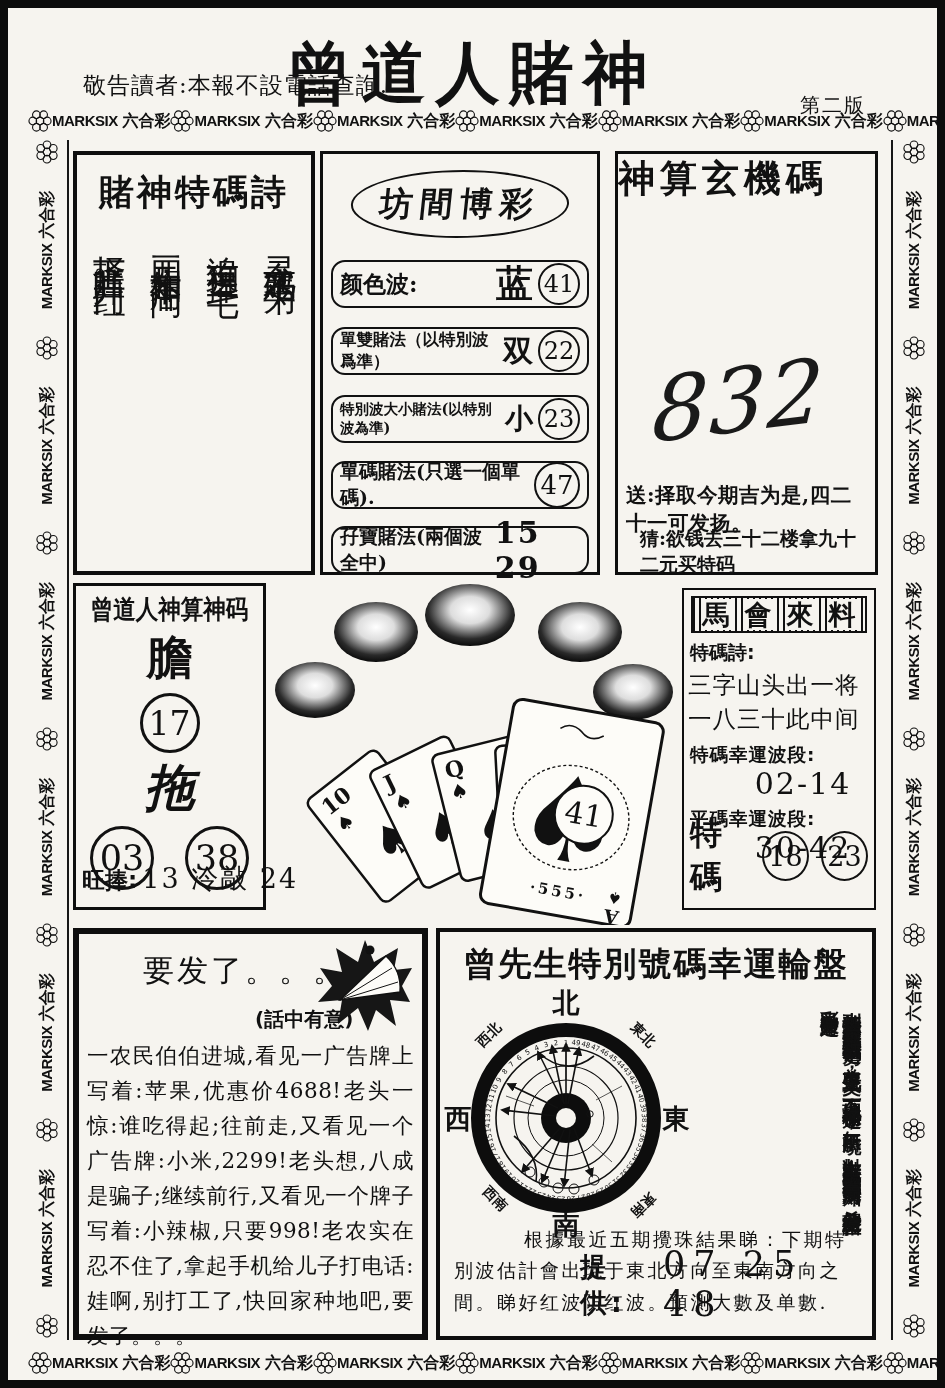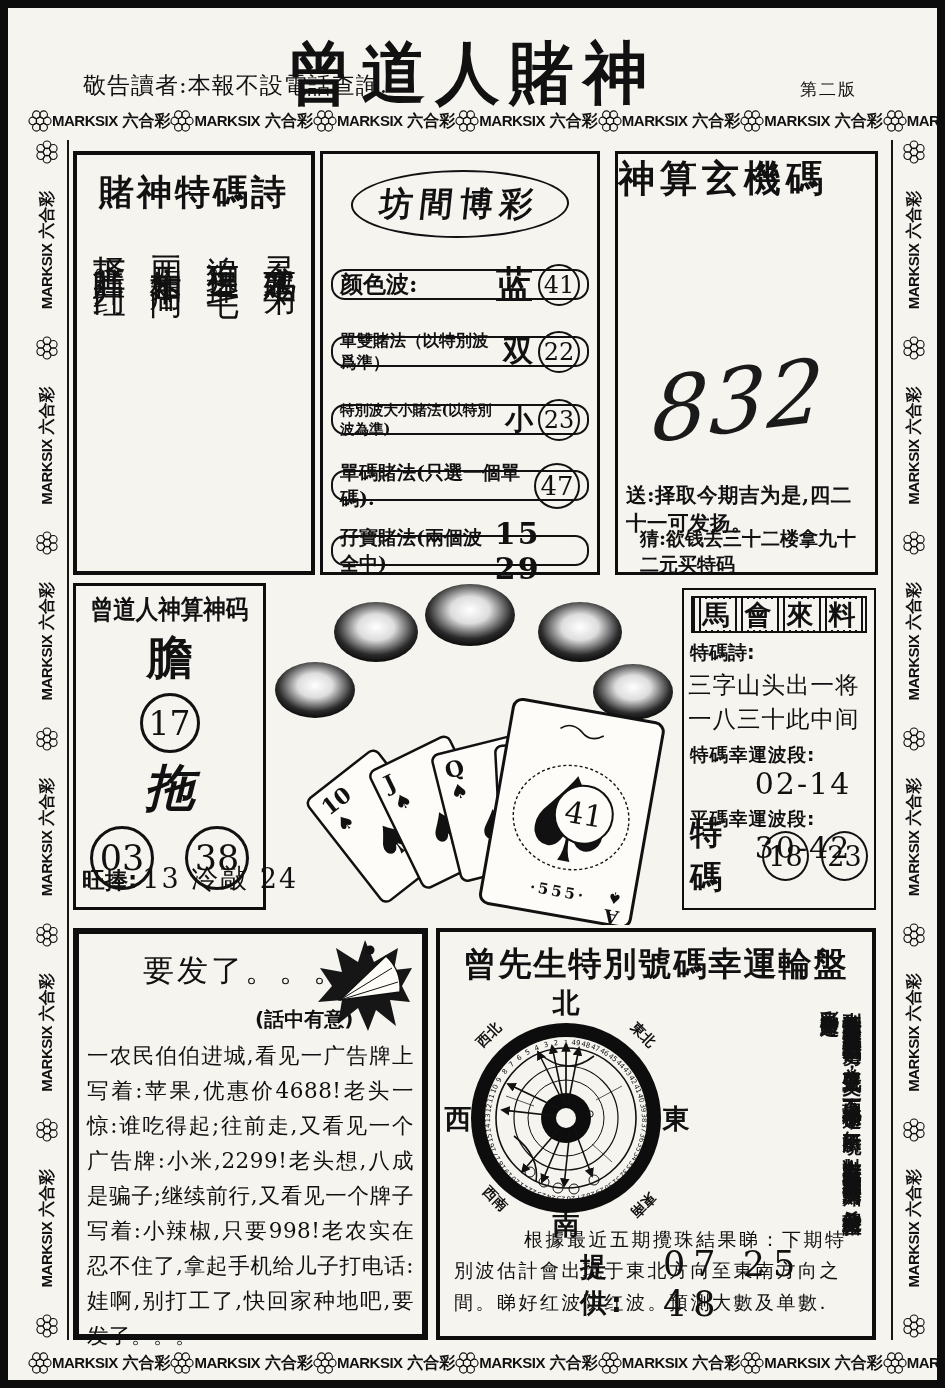--- a/index.html
+++ b/index.html
@@ -6,21 +6,21 @@
   #page{position:relative;width:945px;height:1388px;background:#f6f4ef;border:8px solid #0c0c0c;
         box-sizing:border-box;overflow:hidden;color:#111;
         font-family:"DejaVu Serif","Liberation Serif",serif;}
   .abs{position:absolute;}
   .sans{font-family:"DejaVu Sans","Liberation Sans",sans-serif;}
 
   
   .notice{left:42px;top:62px;font-size:23px;letter-spacing:1px;margin-left:33px;}
   .main-title{left:0;right:0;top:22px;text-align:center;font-size:64px;font-weight:900;
               letter-spacing:10px;transform:scaleY(1.05);}
-  .edition{left:792px;top:70px;font-size:17px;letter-spacing:2px;}
+  .edition{left:792px;top:84px;font-size:20px;letter-spacing:2px;}
 
   
   .strip{display:flex;align-items:center;justify-content:space-between;}
   .hstrip{left:20px;width:905px;height:34px;}
   .mk{white-space:nowrap;font-size:15px;}
   .mk-en{font-family:"Liberation Sans","DejaVu Sans",sans-serif;font-weight:600;letter-spacing:-0.5px;}
   .mk-cn{font-weight:900;font-size:16px;font-family:"DejaVu Sans","Liberation Sans",sans-serif;}
   .fl{width:24px;height:24px;flex:0 0 auto;}
   .vstrip{top:130px;width:38px;height:1202px;}
   .vstrip .rot{position:absolute;left:0;top:1202px;width:1202px;height:38px;
@@ -35,22 +35,22 @@
   #poem-box{left:65px;top:143px;width:242px;height:424px;border-width:4px;}
   .poem-title{margin-top:14px;text-align:center;font-size:35px;font-weight:900;letter-spacing:3px;}
   .poem-body{writing-mode:vertical-rl;height:336px;margin:14px auto 0;font-size:33px;
              line-height:1.72;letter-spacing:5px;text-align:start;}
 
   
   #fangjian-box{left:312px;top:143px;width:280px;height:424px;}
   .ellipse-title{position:absolute;left:28px;top:16px;width:214px;height:64px;border:2px solid #111;
                  border-radius:50%;display:flex;align-items:center;justify-content:center;
                  font-size:33px;font-weight:900;letter-spacing:7px;transform:skewX(-6deg);}
-  .bet-row{position:absolute;left:8px;right:8px;height:31px;border:2px solid #111;border-radius:14px;
-           display:flex;align-items:center;padding:0 7px;box-sizing:border-box;margin-top:9px;}
+  .bet-row{position:absolute;left:8px;right:8px;height:48px;border:2px solid #111;border-radius:14px;
+           display:flex;align-items:center;padding:0 7px;box-sizing:border-box;}
   .bet-label{font-weight:700;}
   .bet-value{margin-left:auto;font-weight:700;}
   .circled{flex:0 0 auto;border:2px solid #111;border-radius:50%;display:flex;align-items:center;
            justify-content:center;margin-left:5px;}
   .c38{width:38px;height:38px;font-size:24px;}
 
   
   #shensuan-box{left:607px;top:143px;width:263px;height:424px;}
   .shensuan-title{text-align:left;font-size:37px;font-weight:900;letter-spacing:5px;}
   .scribble{left:34px;top:195px;font-size:88px;font-style:italic;font-weight:400;

